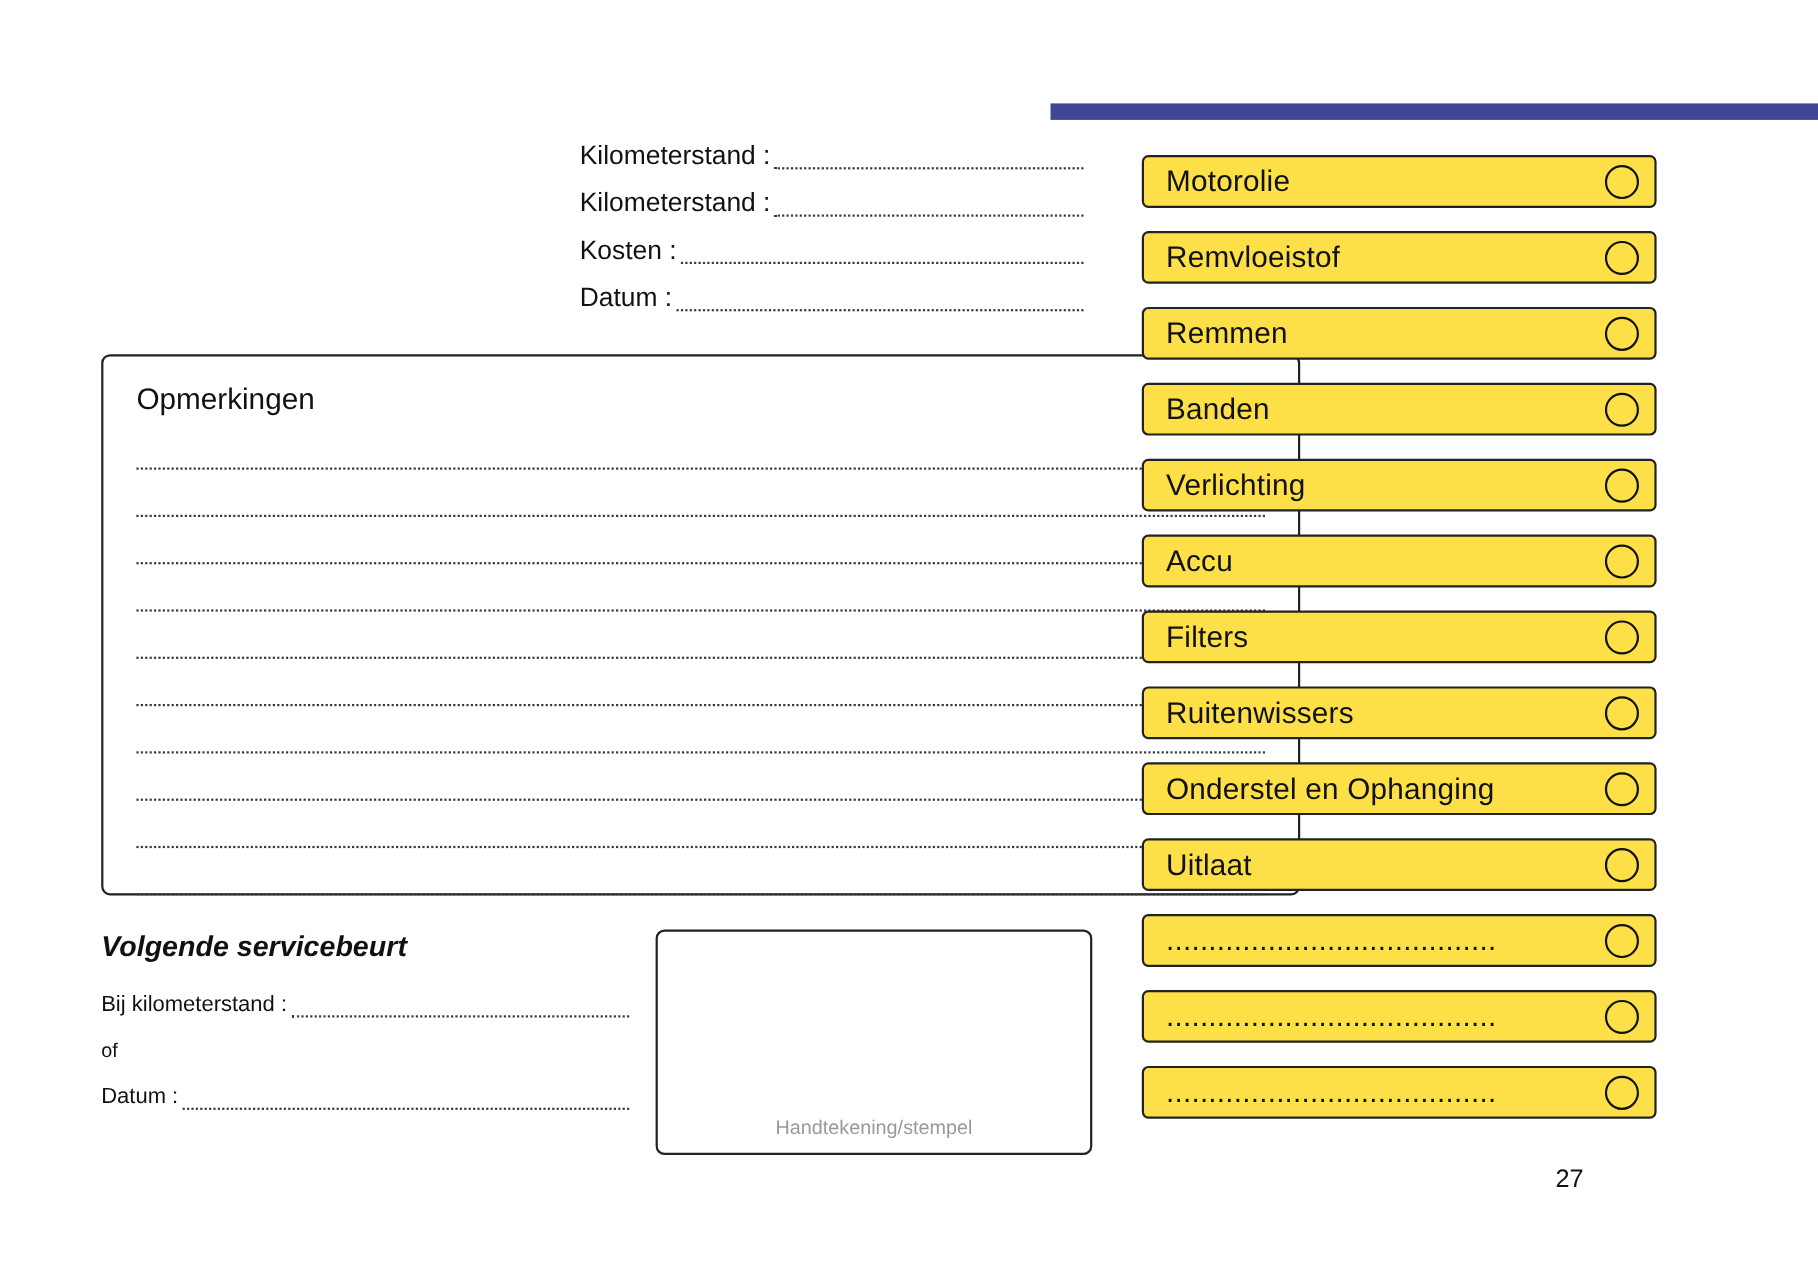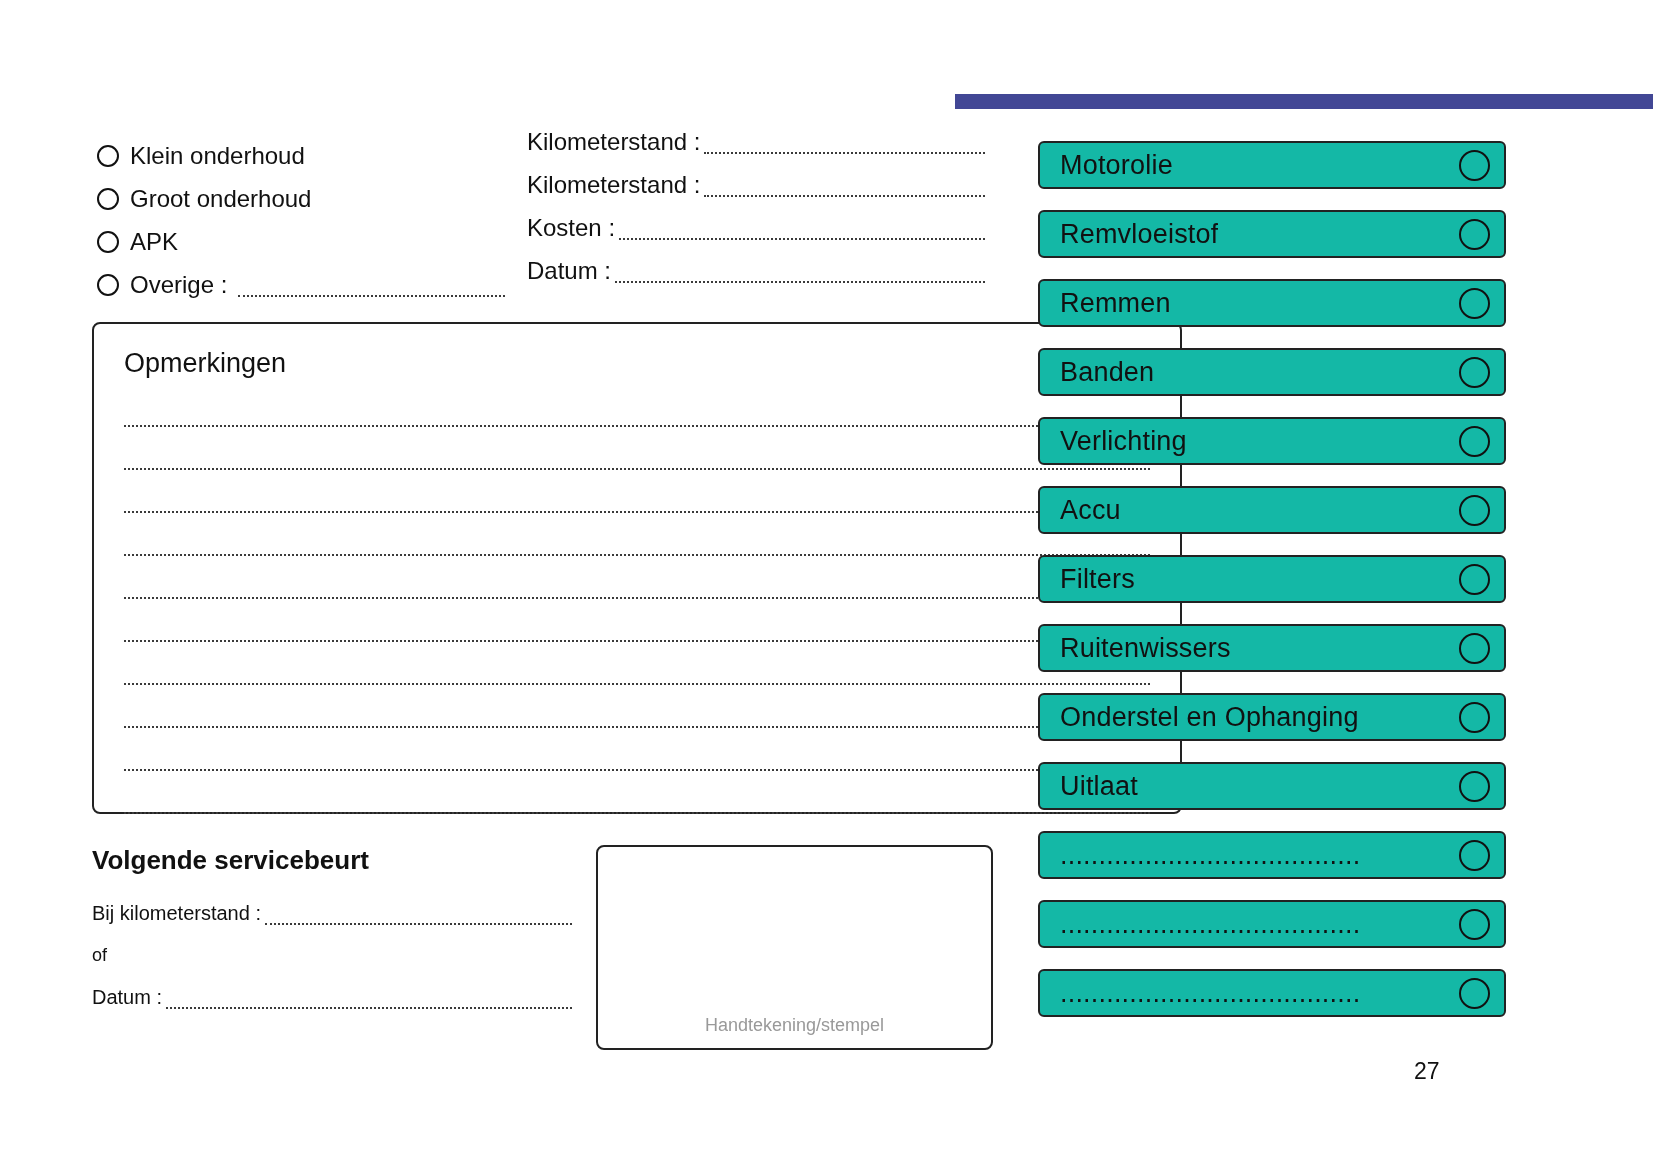--- a/index.html
+++ b/index.html
@@ -105,20 +105,21 @@
   .next-service {
     position: absolute;
     left: 92px;
     top: 845px;
     width: 480px;
   }
   .next-title {
     font-size: 26px;
     font-weight: bold;
     margin-bottom: 16px;
+    font-style: italic;
   }
   .ns-row {
     display: flex;
     align-items: center;
     height: 42px;
     font-size: 24px;
   }
   .ns-label {
     white-space: nowrap;
     padding-right: 4px;
@@ -161,21 +162,21 @@
   .check-item {
     height: 48px;
     border: 2px solid #222;
     border-radius: 6px;
     box-sizing: border-box;
     margin-bottom: 21px;
     display: flex;
     align-items: center;
     justify-content: space-between;
     padding: 0 14px 0 20px;
-    background: #14b8a6;
+    background: #fde047;
   }
   .check-label {
     font-size: 27px;
     white-space: nowrap;
     overflow: hidden;
     letter-spacing: 0.2px;
   }
   .check-circle {
     width: 31px;
     height: 31px;
@@ -192,39 +193,20 @@
     font-size: 23px;
   }
 </style>
 </head>
 <body>
 
 <div class="page">
 
   <div class="accent-bar"></div>
 
-  <div class="service-options">
-    <div class="option">
-      <span class="radio"></span>
-      <span class="option-label">Klein onderhoud</span>
-    </div>
-    <div class="option">
-      <span class="radio"></span>
-      <span class="option-label">Groot onderhoud</span>
-    </div>
-    <div class="option">
-      <span class="radio"></span>
-      <span class="option-label">APK</span>
-    </div>
-    <div class="option">
-      <span class="radio"></span>
-      <span class="option-label">Overige :</span>
-      <span class="dotted-fill"></span>
-    </div>
-  </div>
 
   <div class="detail-fields">
     <div class="field-row">
       <span class="field-label">Kilometerstand :</span>
       <span class="dotted-fill"></span>
     </div>
     <div class="field-row">
       <span class="field-label">Kilometerstand :</span>
       <span class="dotted-fill"></span>
     </div>

